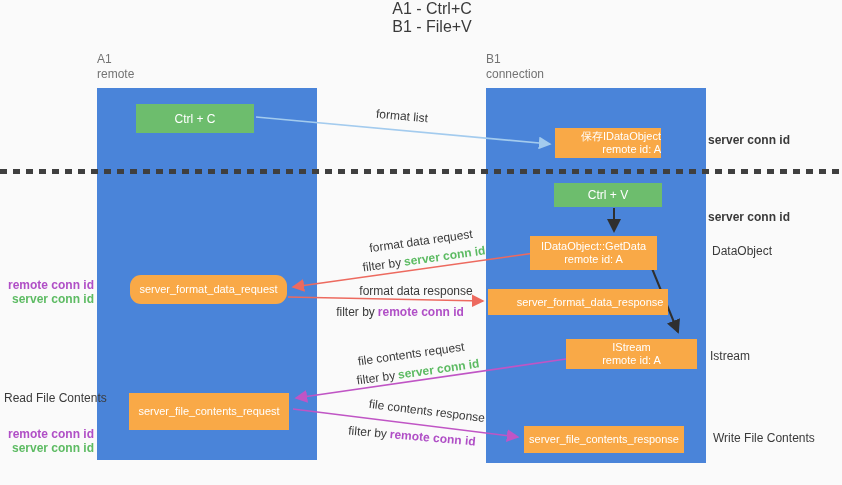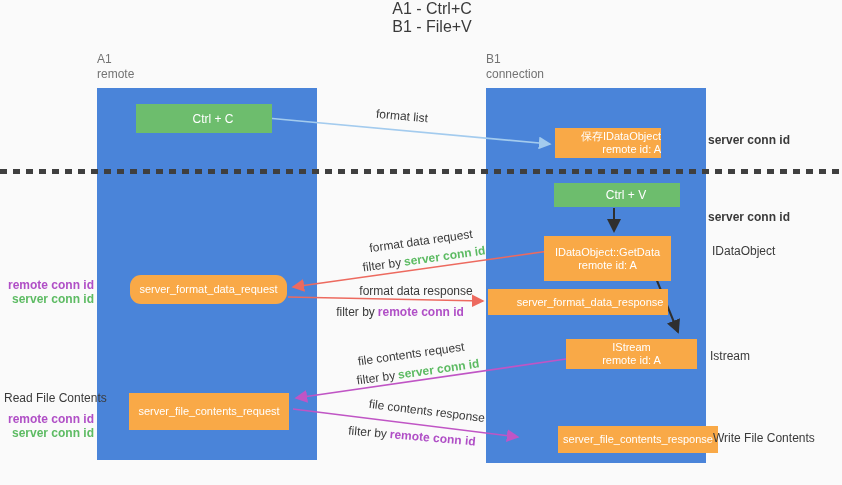--- a/index.html
+++ b/index.html
@@ -44,32 +44,32 @@
   
   #arrows { position: absolute; left: 0; top: 0; z-index: 3; }
 
   
   .node {
     position: absolute; z-index: 4;
     display: flex; flex-direction: column;
     align-items: center; justify-content: center;
     color: #ffffff; text-align: center; white-space: nowrap;
   }
-  .node.green  { background: #6dbd6d; font-size: 12px; padding-left: 18px; }
+  .node.green  { background: #6dbd6d; font-size: 12px; }
   .node.orange { background: #f9a947; font-size: 11px; line-height: 13px; }
 
   #n-ctrl-c    { left: 136px; top: 104px; width: 118px; height: 29px; }
   #n-save      { left: 555px; top: 128px; width: 106px; height: 30px; align-items: flex-end; }
   #n-ctrl-v    { left: 554px; top: 183px; width: 108px; height: 24px; }
-  #n-getdata   { left: 544px; top: 236px; width: 127px; height: 45px; }
+  #n-getdata   { left: 530px; top: 236px; width: 127px; height: 34px; }
   #n-fmt-req   { left: 130px; top: 275px; width: 157px; height: 29px; border-radius: 11px; }
   #n-fmt-resp  { left: 488px; top: 289px; width: 156px; height: 26px; padding-left: 24px; }
   #n-istream   { left: 566px; top: 339px; width: 131px; height: 30px; }
   #n-file-req  { left: 129px; top: 393px; width: 160px; height: 37px; }
-  #n-file-resp { left: 524px; top: 426px; width: 160px; height: 27px; margin-left: 34px; }
+  #n-file-resp { left: 524px; top: 426px; width: 160px; height: 27px; }
 
   
   .arrow-label {
     position: absolute; z-index: 5; white-space: nowrap;
     font-size: 12px; color: #3a3a3a;
     transform-origin: center center;
   }
   .arrow-label .pre { margin-right: 3px; }
   .g { color: #5dbb63; font-weight: bold; }
   .p { color: #b04fc6; font-weight: bold; }
@@ -92,21 +92,21 @@
   #sl-istream    { left: 710px; top: 349px; }
   #sl-write-file { left: 713px; top: 431px; }
 
   .left-group {
     position: absolute; z-index: 5; text-align: right;
     font-size: 12px; line-height: 14px; white-space: nowrap;
   }
   .left-group div { display: block; }
   #lg-format { left: 8px; top: 278px; width: 86px; }
   #lg-file   { left: 4px; top: 391px; width: 90px; }
-  #lg-file .group-title { color: #3a3a3a; margin-bottom: 7px; }
+  #lg-file .group-title { color: #3a3a3a; margin-bottom: 22px; }
 </style>
 </head>
 <body>
 
 <div id="canvas">
 
   <div class="title-block">
     <span>A1 - Ctrl+C</span>
     <span>B1 - File+V</span>
   </div>
@@ -197,21 +197,21 @@
     <span class="pre">filter by</span><span class="g">server conn id</span>
   </div>
 
   <div class="arrow-label" id="lbl-fcresp">file contents response</div>
   <div class="arrow-label" id="lbl-fcresp-filter">
     <span class="pre">filter by</span><span class="p">remote conn id</span>
   </div>
 
   <div class="side-label g" id="sl-server-top">server conn id</div>
   <div class="side-label g" id="sl-server-mid">server conn id</div>
-  <div class="side-label" id="sl-dataobject">IDataObject</div>
+  <div class="side-label" id="sl-dataobject">DataObject</div>
   <div class="side-label" id="sl-istream">Istream</div>
   <div class="side-label" id="sl-write-file">Write File Contents</div>
 
   <div class="left-group" id="lg-format">
     <div class="p">remote conn id</div>
     <div class="g">server conn id</div>
   </div>
   <div class="left-group" id="lg-file">
     <div class="group-title">Read File Contents</div>
     <div class="p">remote conn id</div>

